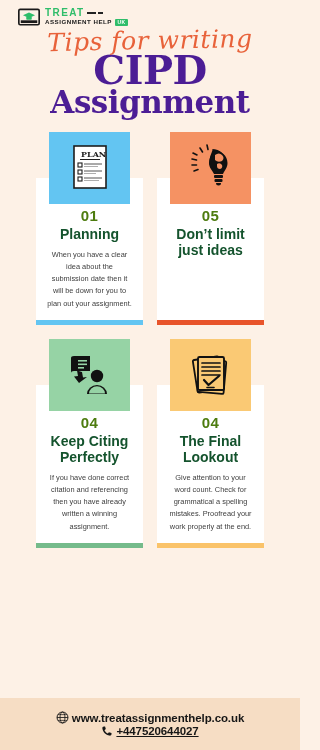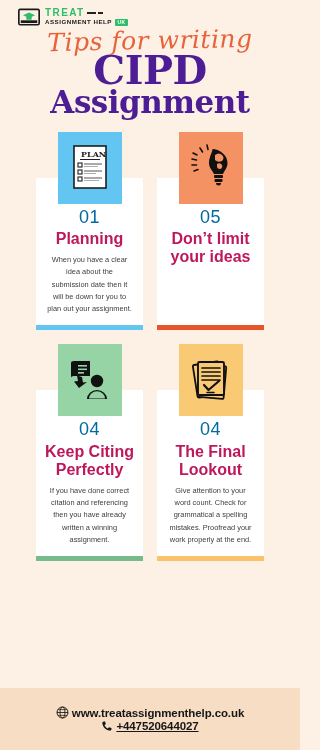--- a/index.html
+++ b/index.html
@@ -125,51 +125,51 @@
     box-sizing: border-box;
     flex: 1 1 auto;
     align-content: start;
   }
   .card {
     display: flex;
     flex-direction: column;
     position: relative;
   }
   .card-icon {
-    width: 64px;
+    width: 81px;
     height: 72px;
     margin: 0 auto;
     display: flex;
     align-items: center;
     justify-content: center;
     z-index: 2;
     position: relative;
   }
   .card-body {
     background: #ffffff;
     margin-top: -26px;
     padding: 30px 6px 10px 6px;
     text-align: center;
     flex: 1 1 auto;
     display: flex;
     flex-direction: column;
     align-items: center;
   }
   .card-num {
-    font-size: 18px;
-    font-weight: normal;
-    color: #0369a1;
+    font-size: 15px;
+    font-weight: bold;
+    color: #4d7c0f;
     letter-spacing: 0.5px;
     line-height: 1.1;
     margin-bottom: 3px;
   }
   .card-title {
-    font-size: 16px;
-    font-weight: bold;
-    color: #be185d;
+    font-size: 14px;
+    font-weight: bold;
+    color: #14532d;
     line-height: 1.12;
     margin-bottom: 6px;
     padding: 0 1px;
   }
   .card-text {
     font-size: 7.4px;
     color: #3d3d3d;
     line-height: 1.65;
     padding: 0 5px;
   }
@@ -178,21 +178,21 @@
     width: 100%;
   }
 
   
   .icon-svg { display: block; }
 
   
   .footer-spacer { height: 12px; }
   .footer {
     background: #f6ddc4;
-    height: 62px;
+    height: 52px;
     display: flex;
     flex-direction: column;
     align-items: center;
     justify-content: center;
     gap: 1px;
     flex: 0 0 auto;
   }
   .footer-row {
     display: flex;
     align-items: center;
@@ -278,21 +278,21 @@
           <path d="M25 7 C33.5 7 39.5 13 39.5 20 C39.5 25 36.5 27.5 35 31 L26 31 C24.5 27.5 21 25 21 20 C21 13 27 7 25 7 Z" fill="#111"></path>
           <rect x="26" y="32" width="9" height="3" rx="1" fill="#111"></rect>
           <rect x="26.5" y="36" width="8" height="3" rx="1" fill="#111"></rect>
           <path d="M28 40 h5 a2.4 2.4 0 0 1 -5 0 Z" fill="#111"></path>
           <path d="M27 12 q4 -3 7 0 q3 3 0 6 q-4 2 -7 -1 Z" fill="#f59263"></path>
           <path d="M29 21 q3 -2 5 1 q1 3 -2 4 q-3 0 -3 -3 Z" fill="#f59263"></path>
         </svg>
       </div>
       <div class="card-body">
         <div class="card-num">05</div>
-        <div class="card-title">Don’t limit your ideas</div>
+        <div class="card-title">Don’t limit just ideas</div>
       </div>
       <div class="card-bar" style="background:#e8542a"></div>
     </div>
 
     <div class="card">
       <div class="card-icon" style="background:#96d3a5">
         <svg class="icon-svg" width="48" height="46" viewBox="0 0 48 46">
           <path d="M8 4 h16 v15 h-16 Z" fill="#111"></path>
           <path d="M5 6 q0 -2 3 -2 v15 q-3 0 -3 2 Z" fill="#111"></path>
           <rect x="12" y="8" width="9" height="1.6" fill="#96d3a5"></rect>

